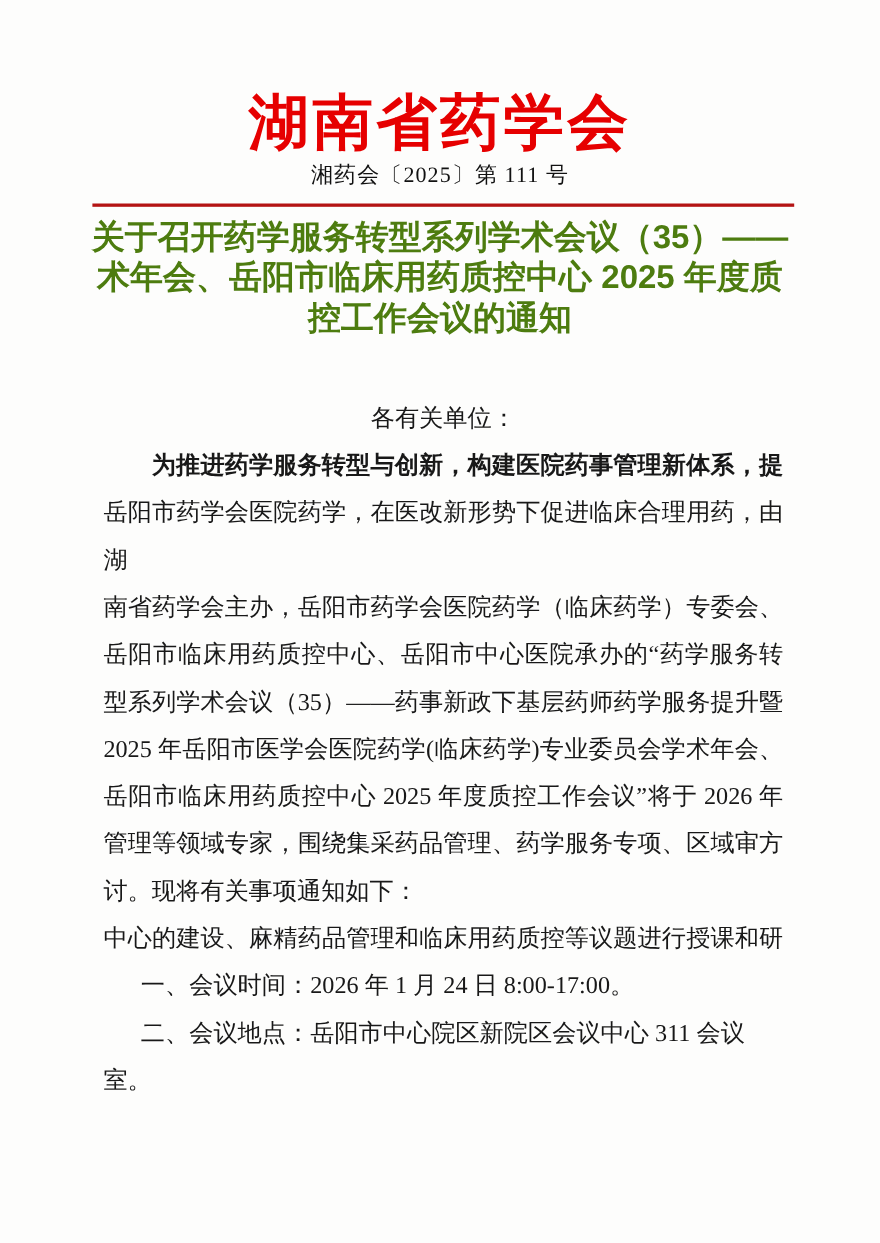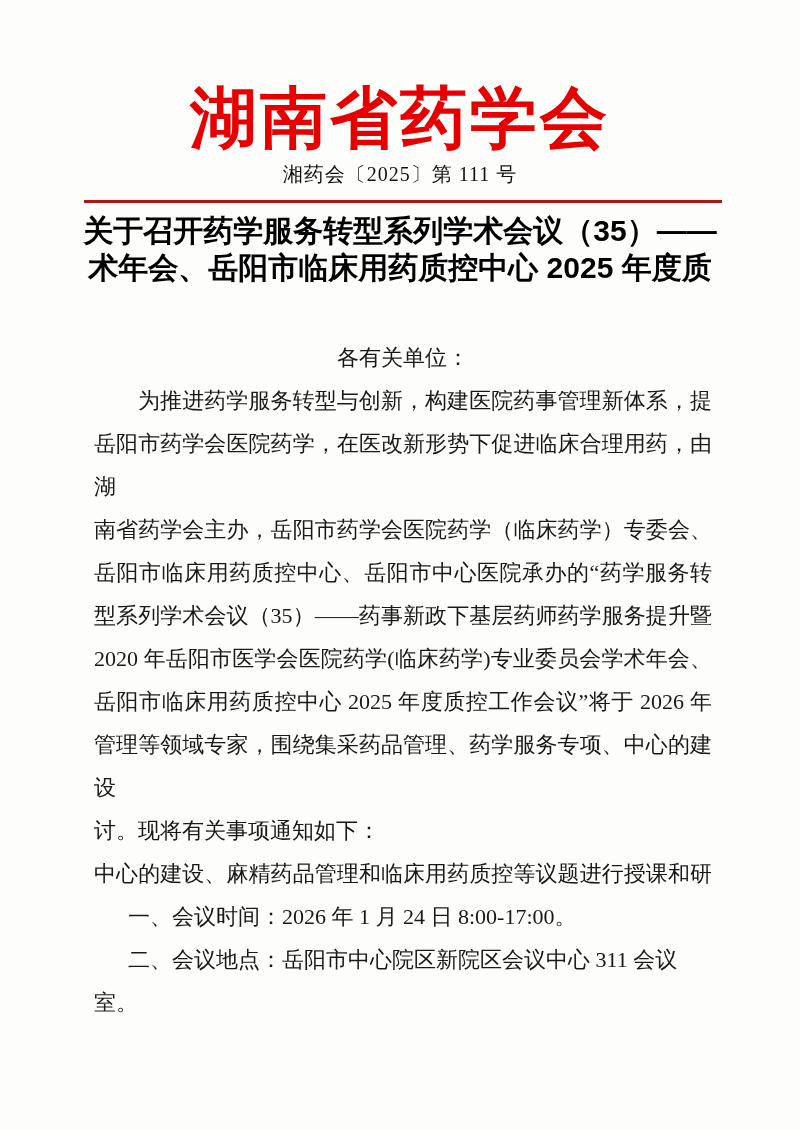--- a/index.html
+++ b/index.html
@@ -14,21 +14,21 @@
     height: 1130px;
     margin: 0 auto;
     background: #fdfdfc;
     overflow: hidden;
     color: #151515;
     font-family: "Liberation Serif", "DejaVu Serif", serif;
   }
   .org-name {
     margin-top: 78px;
     text-align: center;
-    font-size: 67px;
+    font-size: 55px;
     line-height: 1.22;
     font-weight: bold;
     letter-spacing: 3px;
     color: #e60000;
     font-family: "Liberation Serif", "DejaVu Serif", serif;
   }
   .doc-number {
     margin-top: 2px;
     text-align: center;
     font-size: 20px;
@@ -40,70 +40,71 @@
     height: 3px;
     background: #b41414;
     margin: 14px 78px 0 84px;
   }
   .doc-title {
     margin: 9px 70px 0 70px;
     text-align: center;
     font-size: 30px;
     line-height: 37px;
     font-weight: bold;
-    color: #000000;
+    color: #4d7c0f;
     font-family: "Liberation Sans", "DejaVu Sans", sans-serif;
   }
   .doc-title .tline { display: block; }
   .body-block {
     margin: 50px 88px 0 94px;
     font-size: 22px;
     line-height: 43px;
     color: #181818;
   }
   .salutation { text-align: center; }
   .para-line {
     text-align: justify;
     text-align-last: justify;
   }
-  .para-line.first { text-indent: 2em; }
+  .para-line.first { text-indent: 2em; font-weight: bold; }
   .para-line.last {
     text-align-last: left;
   }
   .notice-item { text-indent: 34px; }
 </style>
 </head>
 <body>
 
 <div class="page">
 
   <div class="org-name">湖南省药学会</div>
 
   <div class="doc-number">湘药会〔2025〕第 111 号</div>
 
   <div class="divider"></div>
 
   <h1 class="doc-title">
     <span class="tline">关于召开药学服务转型系列学术会议（35）——</span>
     <span class="tline">术年会、岳阳市临床用药质控中心 2025 年度质</span>
+    <span class="tline">控工作会议的通知</span>
   </h1>
 
   <div class="body-block">
 
     <div class="salutation">各有关单位：</div>
 
     <div>
       <div class="para-line first">为推进药学服务转型与创新，构建医院药事管理新体系，提</div>
       <div class="para-line">岳阳市药学会医院药学，在医改新形势下促进临床合理用药，由湖</div>
       <div class="para-line">南省药学会主办，岳阳市药学会医院药学（临床药学）专委会、</div>
       <div class="para-line">岳阳市临床用药质控中心、岳阳市中心医院承办的“药学服务转</div>
       <div class="para-line">型系列学术会议（35）——药事新政下基层药师药学服务提升暨</div>
-      <div class="para-line">2020 年岳阳市医学会医院药学(临床药学)专业委员会学术年会、</div>
+      <div class="para-line">2025 年岳阳市医学会医院药学(临床药学)专业委员会学术年会、</div>
       <div class="para-line">岳阳市临床用药质控中心 2025 年度质控工作会议”将于 2026 年</div>
-      <div class="para-line">管理等领域专家，围绕集采药品管理、药学服务专项、中心的建设</div>
+      <div class="para-line">管理等领域专家，围绕集采药品管理、药学服务专项、区域审方</div>
       <div class="para-line last">讨。现将有关事项通知如下：</div>
       <div class="para-line">中心的建设、麻精药品管理和临床用药质控等议题进行授课和研</div>
     </div>
 
     <div>
       <div class="notice-item">一、会议时间：2026 年 1 月 24 日 8:00-17:00。</div>
       <div class="notice-item">二、会议地点：岳阳市中心院区新院区会议中心 311 会议室。</div>
 
     </div>
 

